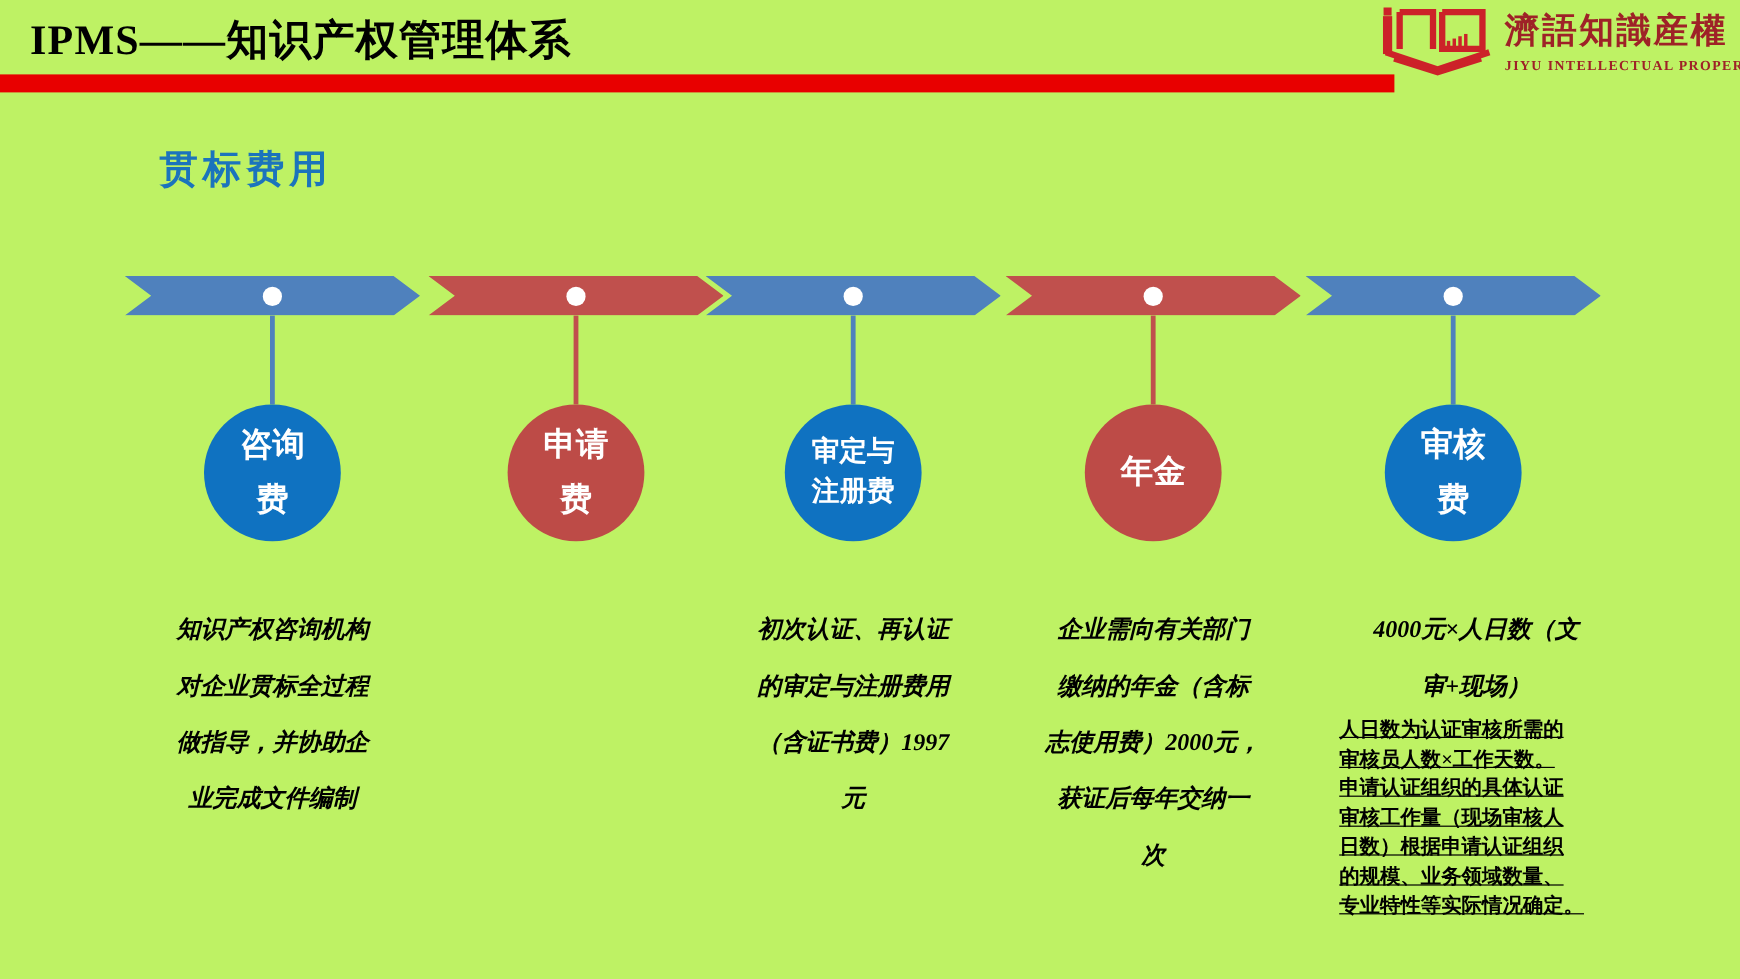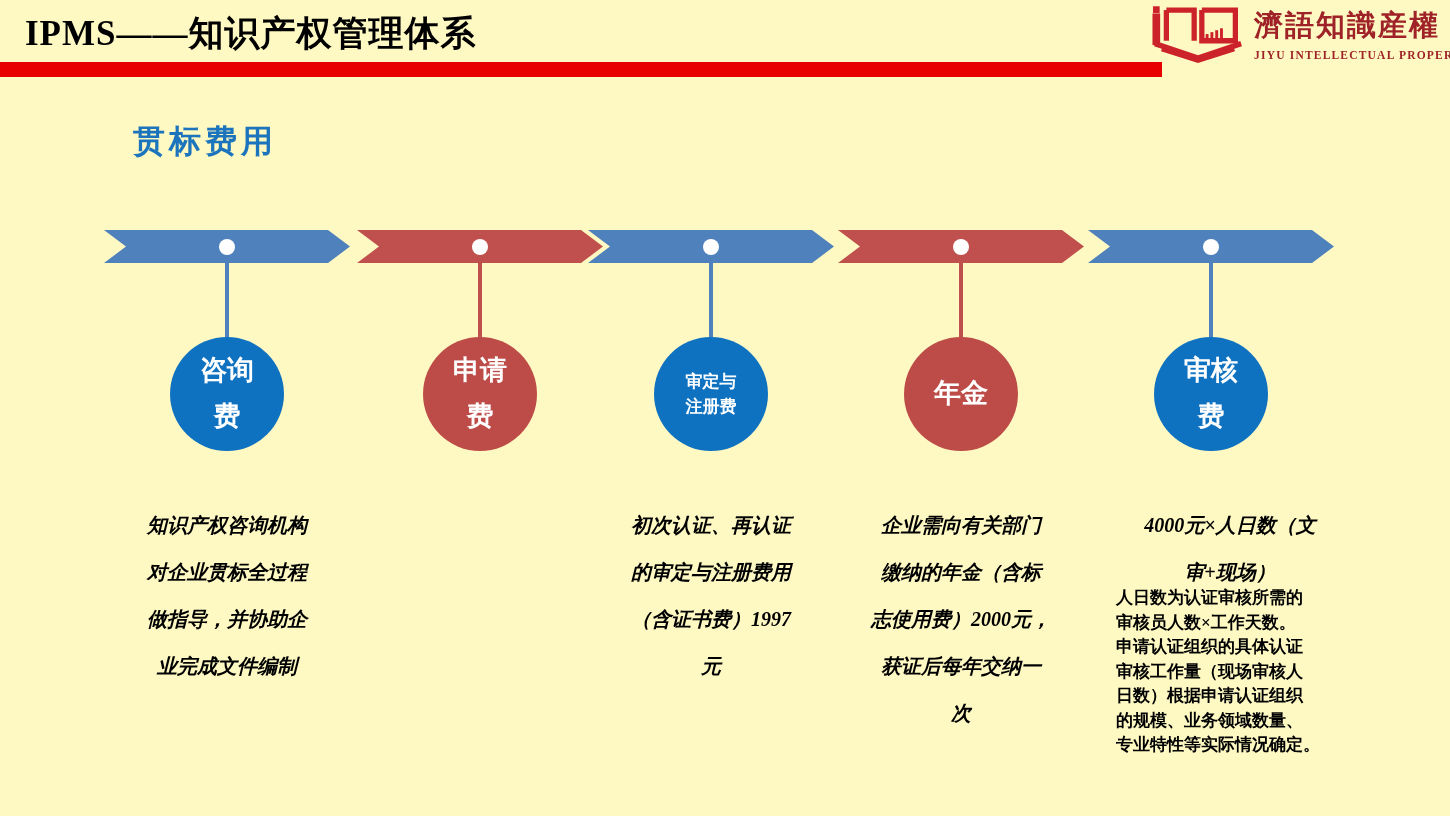--- a/index.html
+++ b/index.html
@@ -1,18 +1,18 @@
 <!DOCTYPE html>
 <html><head>
 <meta charset="utf-8">
 <style>
   * { margin:0; padding:0; box-sizing:border-box; }
   html,body { background:#fff; }
   body { font-family:"Liberation Serif","DejaVu Serif",serif; }
-  .slide { position:relative; width:1450px; height:816px; background:#fef9c3; overflow:hidden; }
+  .slide { position:relative; width:1450px; height:816px; background:#bef264; overflow:hidden; }
 
   
   .title { position:absolute; top:10px; left:25px; font-size:35px; font-weight:bold; color:#000;
            letter-spacing:1px; white-space:nowrap; }
   .red-bar { position:absolute; top:62px; left:0; width:1162px; height:15px; background:#e80000; }
 
   .logo { position:absolute; top:4px; left:1152px; display:flex; gap:10px; align-items:flex-start; }
   .logo svg { display:block; }
   .logo-text { display:flex; flex-direction:column; padding-top:2px; }
   .logo-zh { font-size:29px; font-weight:bold; color:#9e2227; letter-spacing:2px; white-space:nowrap; }
@@ -26,32 +26,32 @@
   .stage { position:absolute; top:230px; width:246px; height:586px; }
   .s1{left:104px;} .s2{left:357px;} .s3{left:588px;} .s4{left:838px;} .s5{left:1088px;}
 
   .arrow { position:absolute; top:0; left:0; width:100%; height:33px;
            clip-path:polygon(0 0, calc(100% - 22px) 0, 100% 50%, calc(100% - 22px) 100%, 0 100%, 22px 50%); }
   .dot { position:absolute; top:9px; left:calc(50% - 8px); width:16px; height:16px; border-radius:50%; background:#fff; }
   .stem { position:absolute; top:33px; left:calc(50% - 2px); width:4px; height:74px; }
   .circle { position:absolute; top:107px; left:calc(50% - 57px); width:114px; height:114px; border-radius:50%;
             display:flex; align-items:center; justify-content:center; }
   .circle span { color:#fff; font-weight:bold; font-size:27px; line-height:1.7; text-align:center; white-space:pre-line; }
-  .circle span.label-sm { font-size:17px; line-height:1.5; }
+  .circle span.label-sm { font-size:23px; line-height:1.5;font-family:Liberation Mono, monospace; }
 
   .c-blue-arrow { background:#4f81bd; }
   .c-red-arrow  { background:#c0504d; }
   .c-blue-fill  { background:#0f72c1; }
   .c-red-fill   { background:#bd4b47; }
 
   .desc { position:absolute; top:272px; left:calc(50% - 150px); width:300px; font-size:20px; font-weight:bold;
           color:#000; line-height:47px; text-align:center; white-space:pre-line;font-style:italic; }
   .s5 .desc { left:calc(50% - 131px); }
-  .note { position:absolute; top:356px; left:28px; width:300px; font-size:17px; font-weight:bold; color:#000;
-          line-height:24.5px; text-align:left; white-space:pre-line; }
+  .note { position:absolute; top:366px; left:28px; width:300px; font-size:17px; font-weight:bold; color:#000;
+          line-height:24.5px; text-align:left; white-space:pre-line;text-decoration:underline; }
 </style>
 </head>
 <body>
 
 <div class="slide">
 
   <div class="title">IPMS——知识产权管理体系</div>
   <div class="red-bar"></div>
 
   <div class="logo">

